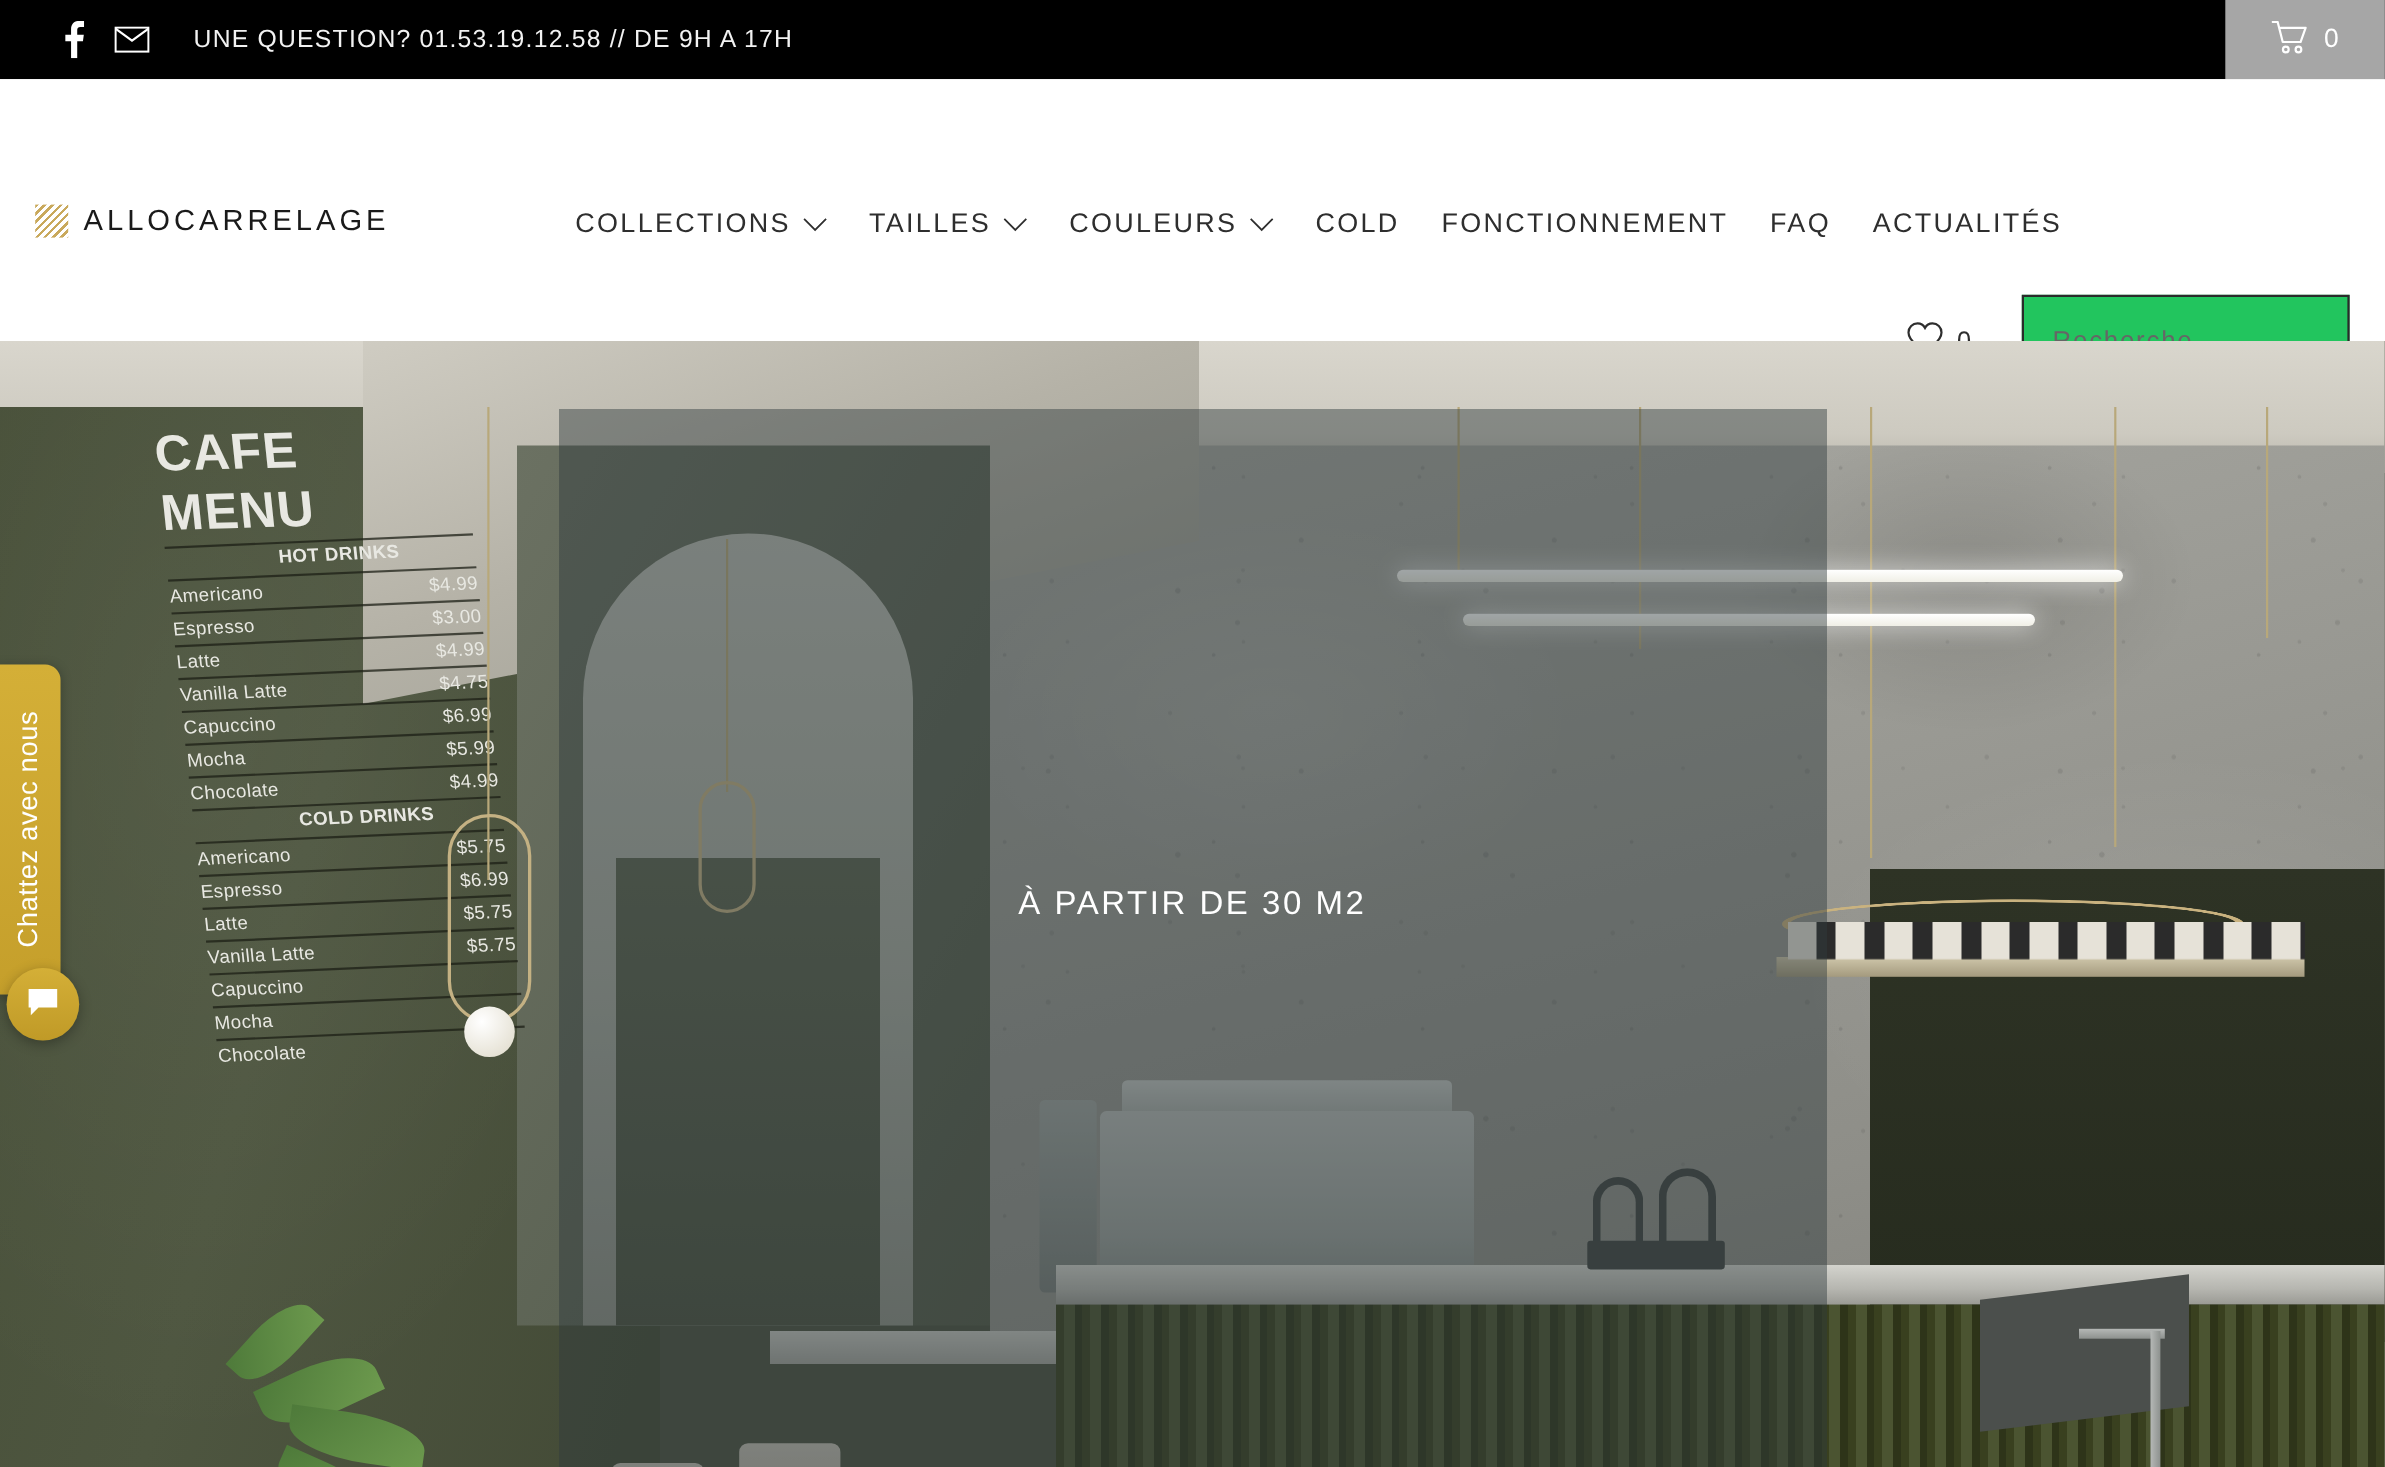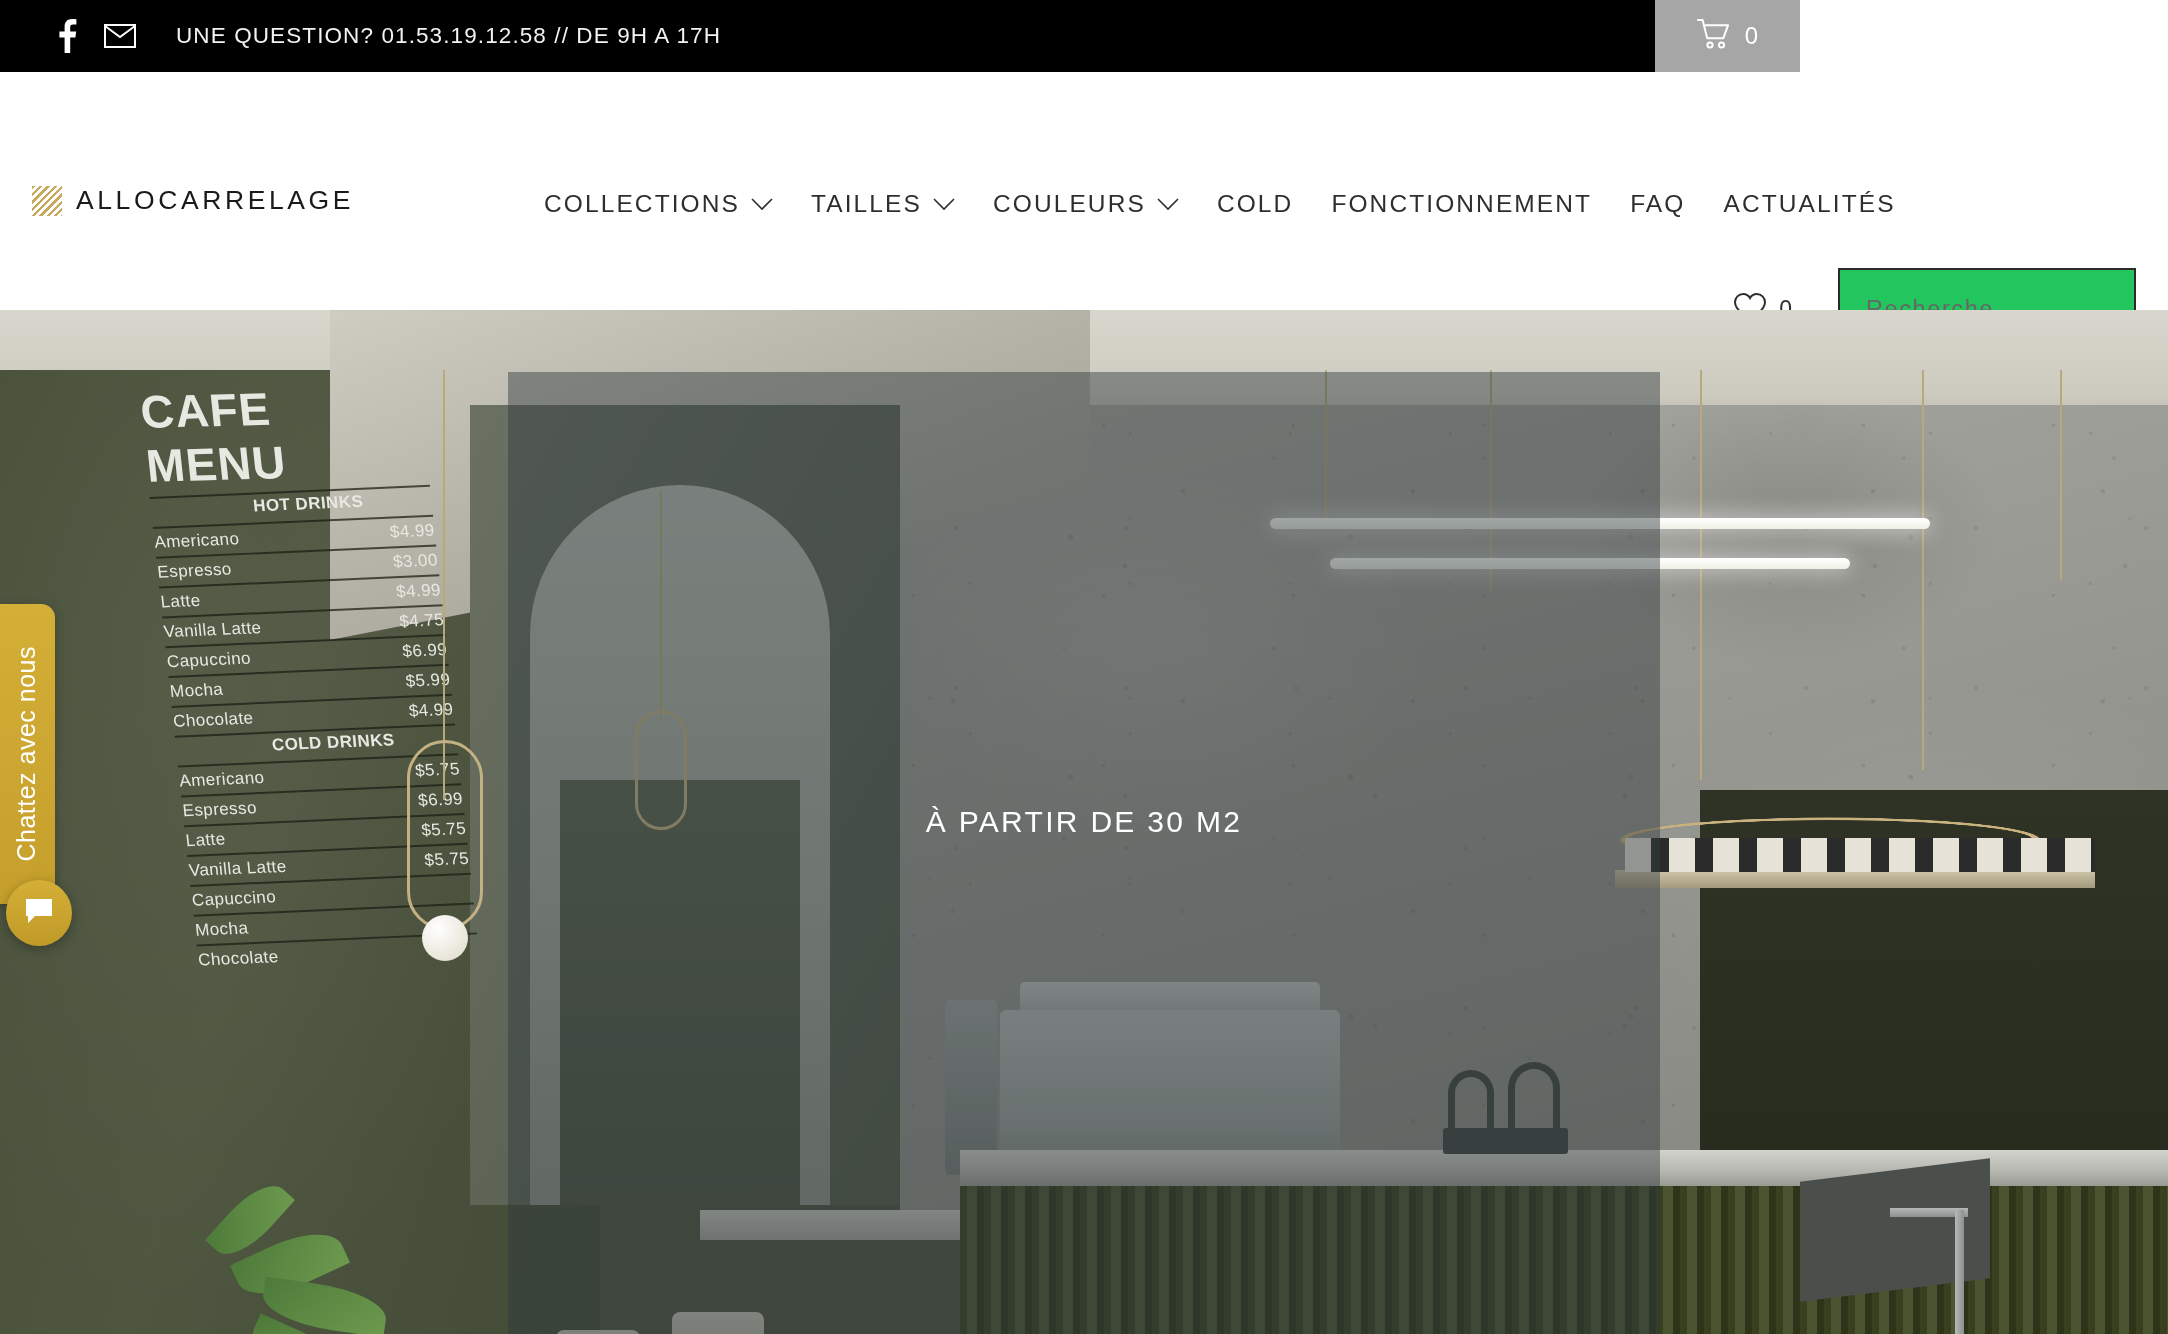--- a/index.html
+++ b/index.html
@@ -7,21 +7,21 @@
   html, body {
     width: 2168px; height: 1334px;
     overflow: hidden;
     font-family: "Liberation Sans", sans-serif;
     background: #ffffff;
   }
 
   
   .topbar {
     position: absolute; top: 0; left: 0;
-    width: 1800px; height: 72px;
+    width: 2168px; height: 72px;
     background: #000000;
     display: flex; align-items: center;
   }
   .topbar-left {
     display: flex; align-items: center;
     padding-left: 46px; gap: 0;
   }
   .social-fb {
     width: 42px; height: 40px;
     display: flex; align-items: center; justify-content: center;
@@ -66,21 +66,21 @@
         #c9a95c 0px, #c9a95c 2.4px,
         #ffffff 2.4px, #ffffff 5.2px);
   }
   .logo-text {
     font-size: 26.5px;
     letter-spacing: 3.6px;
     color: #1a1a1a;
     font-weight: 400;
   }
   .nav {
-    position: absolute; left: 525px; top: 118px;
+    position: absolute; left: 504px; top: 118px;
     display: flex; align-items: center; gap: 0;
     white-space: nowrap;
   }
   .nav-item {
     display: flex; align-items: center; gap: 11px;
     padding: 0 19px;
     font-size: 24.5px;
     letter-spacing: 2.1px;
     color: #2e2e2e;
     font-weight: 400;

